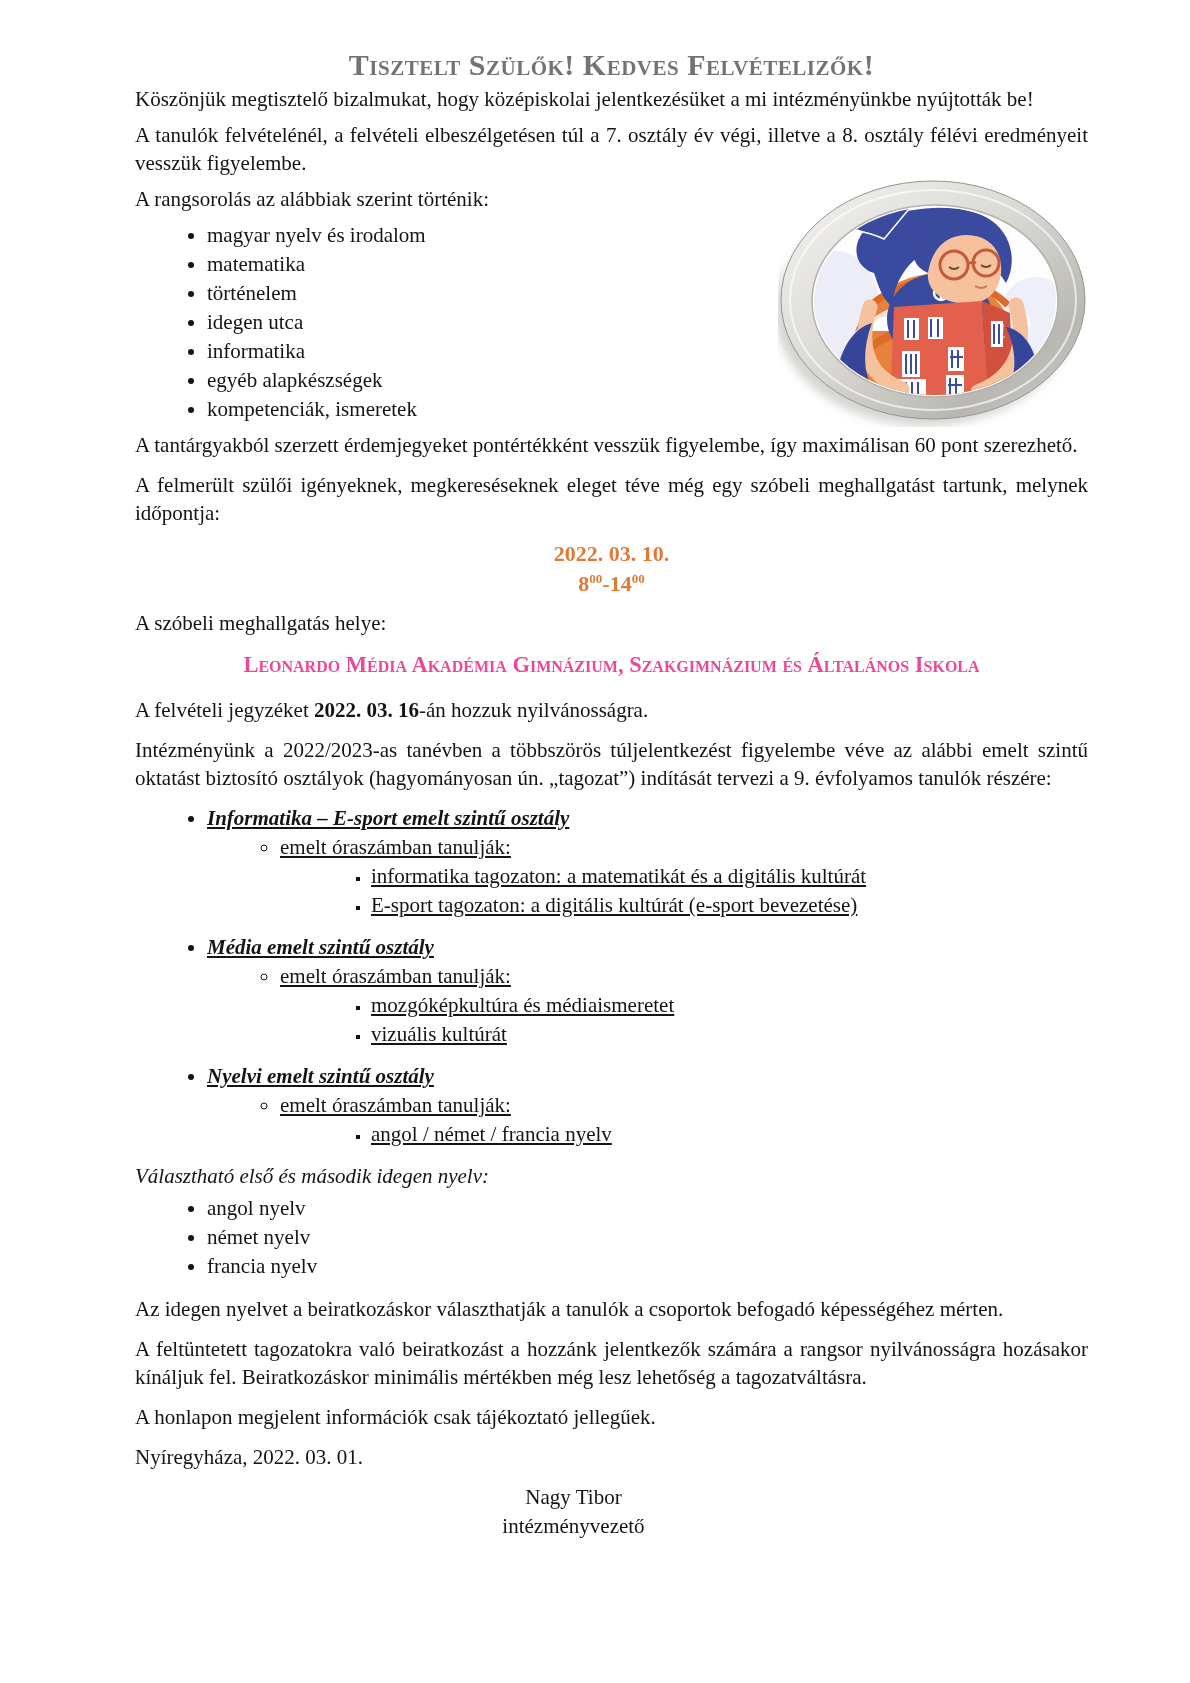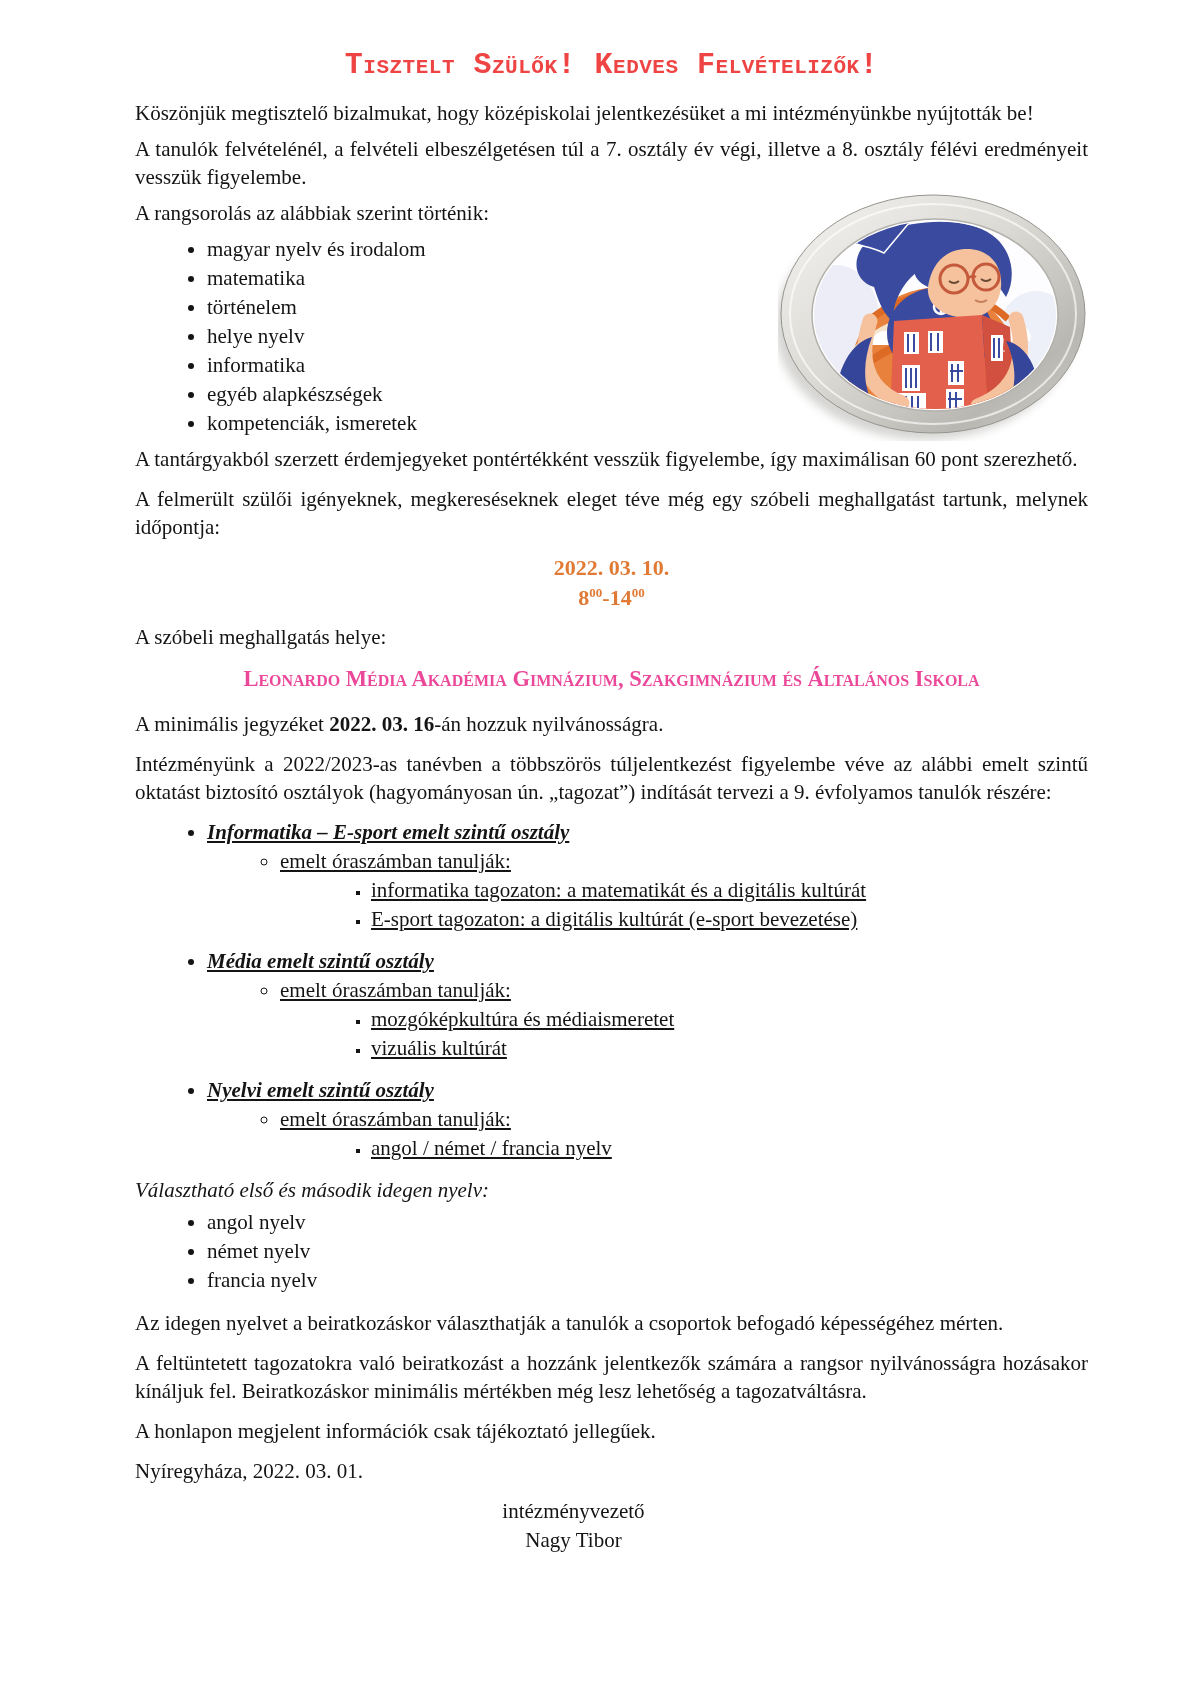--- a/index.html
+++ b/index.html
@@ -5,24 +5,24 @@
   html,body{margin:0;padding:0;background:#ffffff;}
   body{
     width:1190px;height:1683px;
     font-family:"Liberation Serif", serif;
     font-size:21px;line-height:28px;color:#141414;
     -webkit-font-smoothing:antialiased;
   }
   .page{padding:46px 102px 0 135px;box-sizing:border-box;width:1190px;}
 
   .doc-title{
-    margin:0 0 15px;
+    margin:0 0 1px;
     font-size:30px;line-height:38px;font-weight:bold;
     font-variant:small-caps;letter-spacing:.5px;
-    text-align:center;color:#ef4444;font-family:Liberation Mono, monospace;
+    text-align:center;color:#737373;
   }
 
   p{margin:0 0 12px;text-align:justify;}
   p.tight{margin-bottom:8px;}
   p.lead{margin-bottom:8px;}
 
   
   ul{margin:0 0 12px;padding-left:72px;list-style:disc;}
   li{line-height:29px;}
   .ranking-list{margin-bottom:0;}
@@ -156,41 +156,41 @@
           <circle cx="245" cy="211" r="10" fill="none" stroke="#E2803E" stroke-width="1" stroke-dasharray="2 2"></circle>
         </g>
       </svg>
     </figure>
 
     <p class="lead">A rangsorolás az alábbiak szerint történik:</p>
     <ul class="ranking-list">
       <li>magyar nyelv és irodalom</li>
       <li>matematika</li>
       <li>történelem</li>
-      <li>helye nyelv</li>
+      <li>idegen utca</li>
       <li>informatika</li>
       <li>egyéb alapkészségek</li>
       <li>kompetenciák, ismeretek</li>
     </ul>
   </section>
 
   <p>A tantárgyakból szerzett érdemjegyeket pontértékként vesszük figyelembe, így maximálisan 60 pont szerezhető.</p>
 
   <p>A felmerült szülői igényeknek, megkereséseknek eleget téve még egy szóbeli meghallgatást tartunk, melynek időpontja:</p>
 
   <div class="orange-center">2022. 03. 10.</div>
   <div class="orange-center time-line"><span>8</span><sup>00</sup><span>-14</span><sup>00</sup></div>
 
   <p>A szóbeli meghallgatás helye:</p>
 
   <div class="school-block">
     <div>Leonardo Média Akadémia Gimnázium, Szakgimnázium és Általános Iskola</div>
   </div>
 
-  <p><span>A minimális jegyzéket </span><b>2022. 03. 16</b><span>-án hozzuk nyilvánosságra.</span></p>
+  <p><span>A felvételi jegyzéket </span><b>2022. 03. 16</b><span>-án hozzuk nyilvánosságra.</span></p>
 
   <p>Intézményünk a 2022/2023-as tanévben a többszörös túljelentkezést figyelembe véve az alábbi emelt szintű oktatást biztosító osztályok (hagyományosan ún. „tagozat”) indítását tervezi a 9. évfolyamos tanulók részére:</p>
 
   <ul class="programs">
     <li>
       <span class="program-title">Informatika – E-sport emelt szintű osztály</span>
       <ul class="sub">
         <li>emelt óraszámban tanulják:</li>
       </ul>
       <ul class="detail">
@@ -226,17 +226,17 @@
     <li>francia nyelv</li>
   </ul>
 
   <p>Az idegen nyelvet a beiratkozáskor választhatják a tanulók a csoportok befogadó képességéhez mérten.</p>
   <p>A feltüntetett tagozatokra való beiratkozást a hozzánk jelentkezők számára a rangsor nyilvánosságra hozásakor kínáljuk fel. Beiratkozáskor minimális mértékben még lesz lehetőség a tagozatváltásra.</p>
   <p>A honlapon megjelent információk csak tájékoztató jellegűek.</p>
 
   <p class="dateline">Nyíregyháza, 2022. 03. 01.</p>
 
   <div class="signature">
+    <div>Nagy Tibor</div>
     <div>intézményvezető</div>
-    <div>Nagy Tibor</div>
   </div>
 
 </main>
 
 </body></html>

